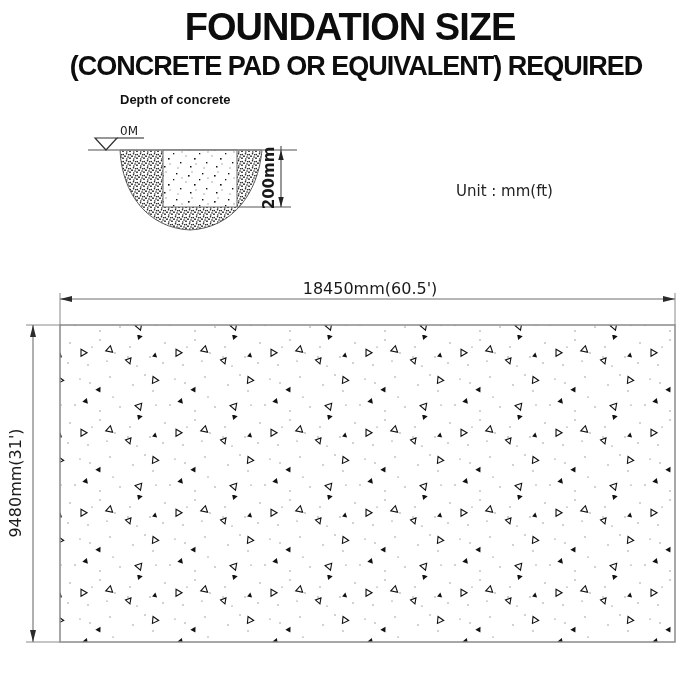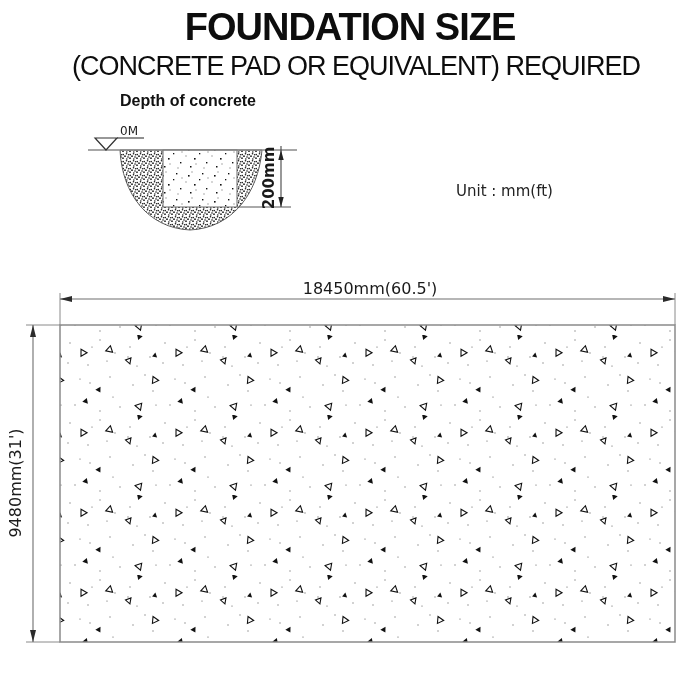--- a/index.html
+++ b/index.html
@@ -6,26 +6,26 @@
   #page{
     position:relative;width:700px;height:700px;background:#fff;overflow:hidden;
     font-family:"Liberation Sans",sans-serif;color:#111;
   }
   .header{position:absolute;top:8px;left:0;width:700px;text-align:center;}
   .title{
     font-size:38px;font-weight:bold;letter-spacing:-1px;line-height:1.05;
     font-family:"Liberation Sans",sans-serif;color:#0d0d0d;
   }
   .subtitle{
-    font-size:27px;font-weight:normal;letter-spacing:-1px;margin-top:3px;
+    font-size:27px;font-weight:bold;letter-spacing:-1px;margin-top:3px;
     color:#0d0d0d;
     padding-left:12px;
   }
   .depth-label{
-    position:absolute;left:120px;top:92px;font-size:16px;font-weight:bold;color:#111;
+    position:absolute;left:120px;top:92px;font-size:13px;font-weight:bold;color:#111;
   }
   .unit-label{
     position:absolute;left:456px;top:182px;font-size:15px;color:#222;
     font-family:"DejaVu Sans","Liberation Sans",sans-serif;
   }
   svg{position:absolute;overflow:visible;}
   #cross-section-svg{left:80px;top:118px;}
   #plan-svg{left:0px;top:255px;}
   .dim-text{
     font-family:"DejaVu Sans","Liberation Sans",sans-serif;

